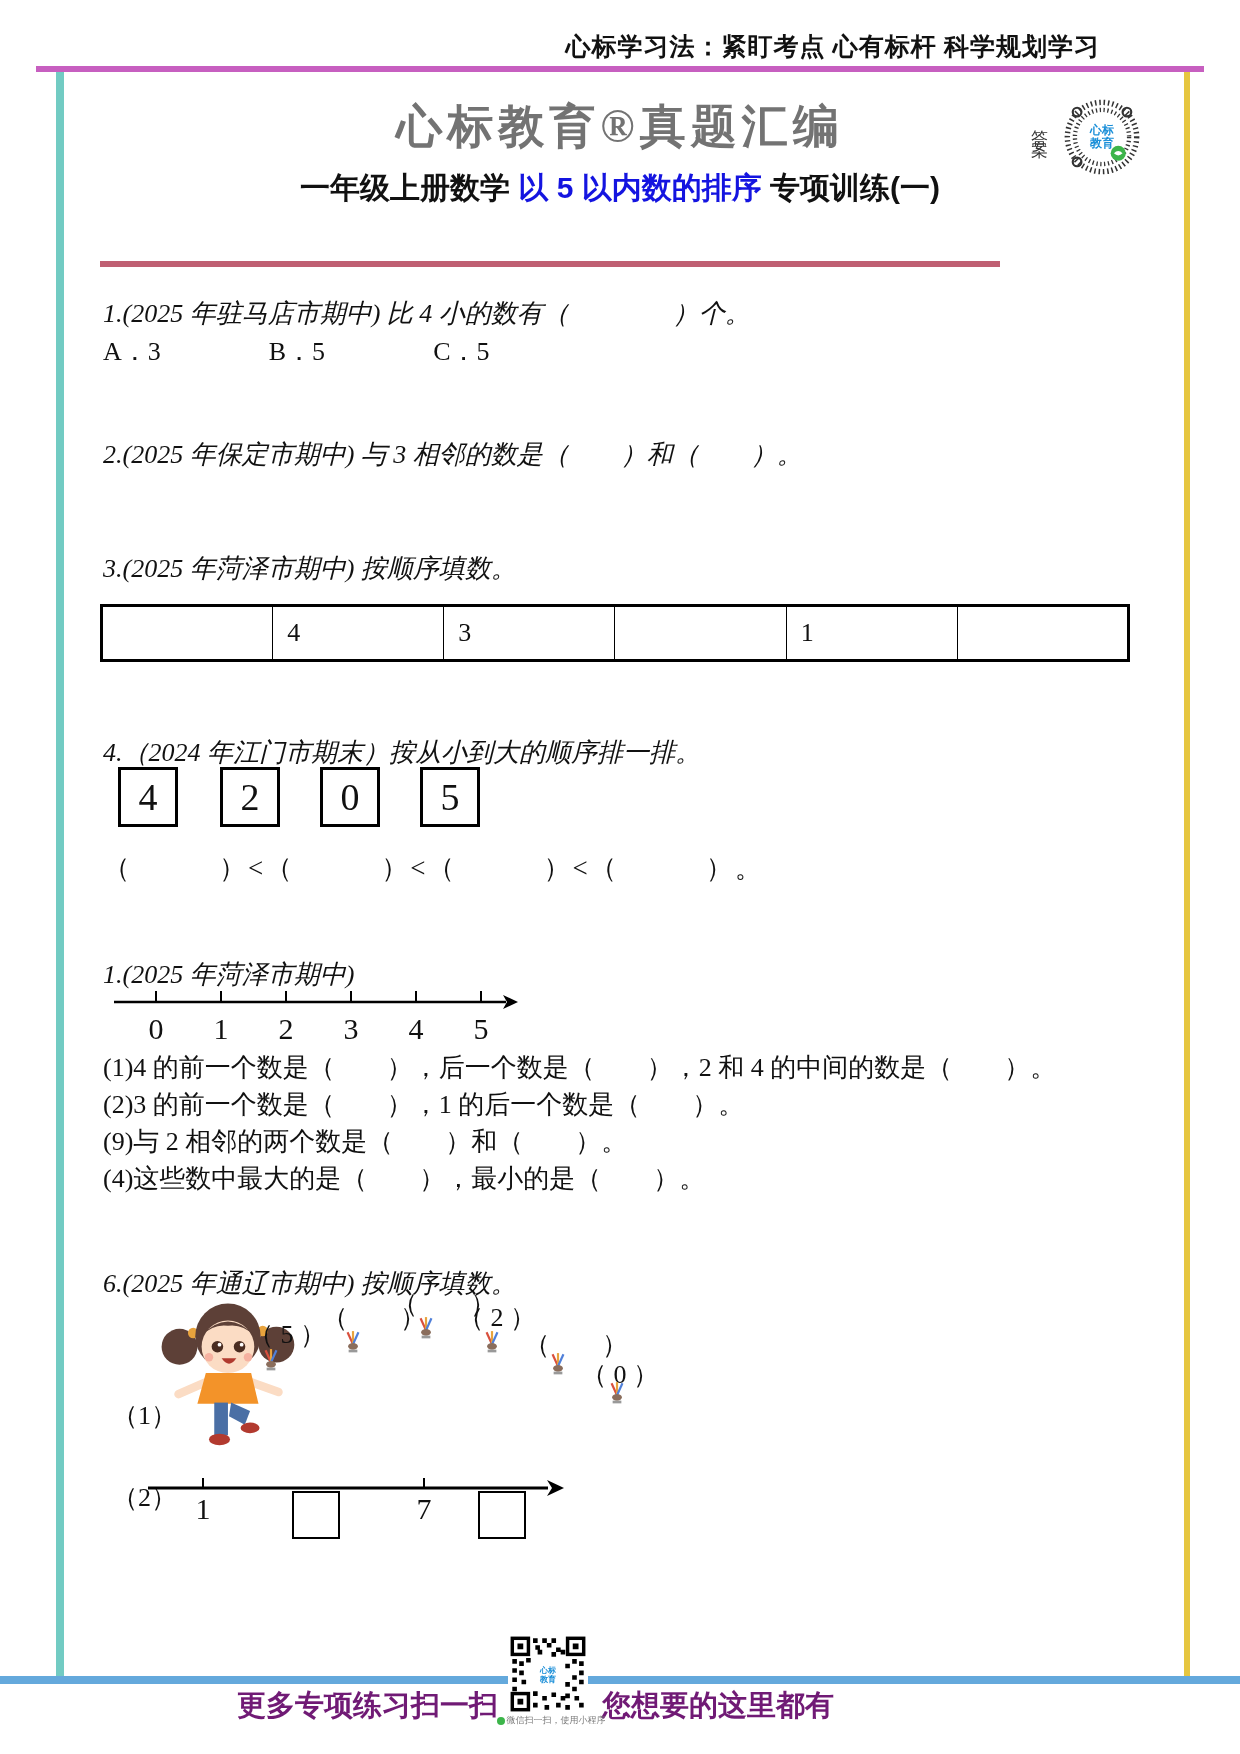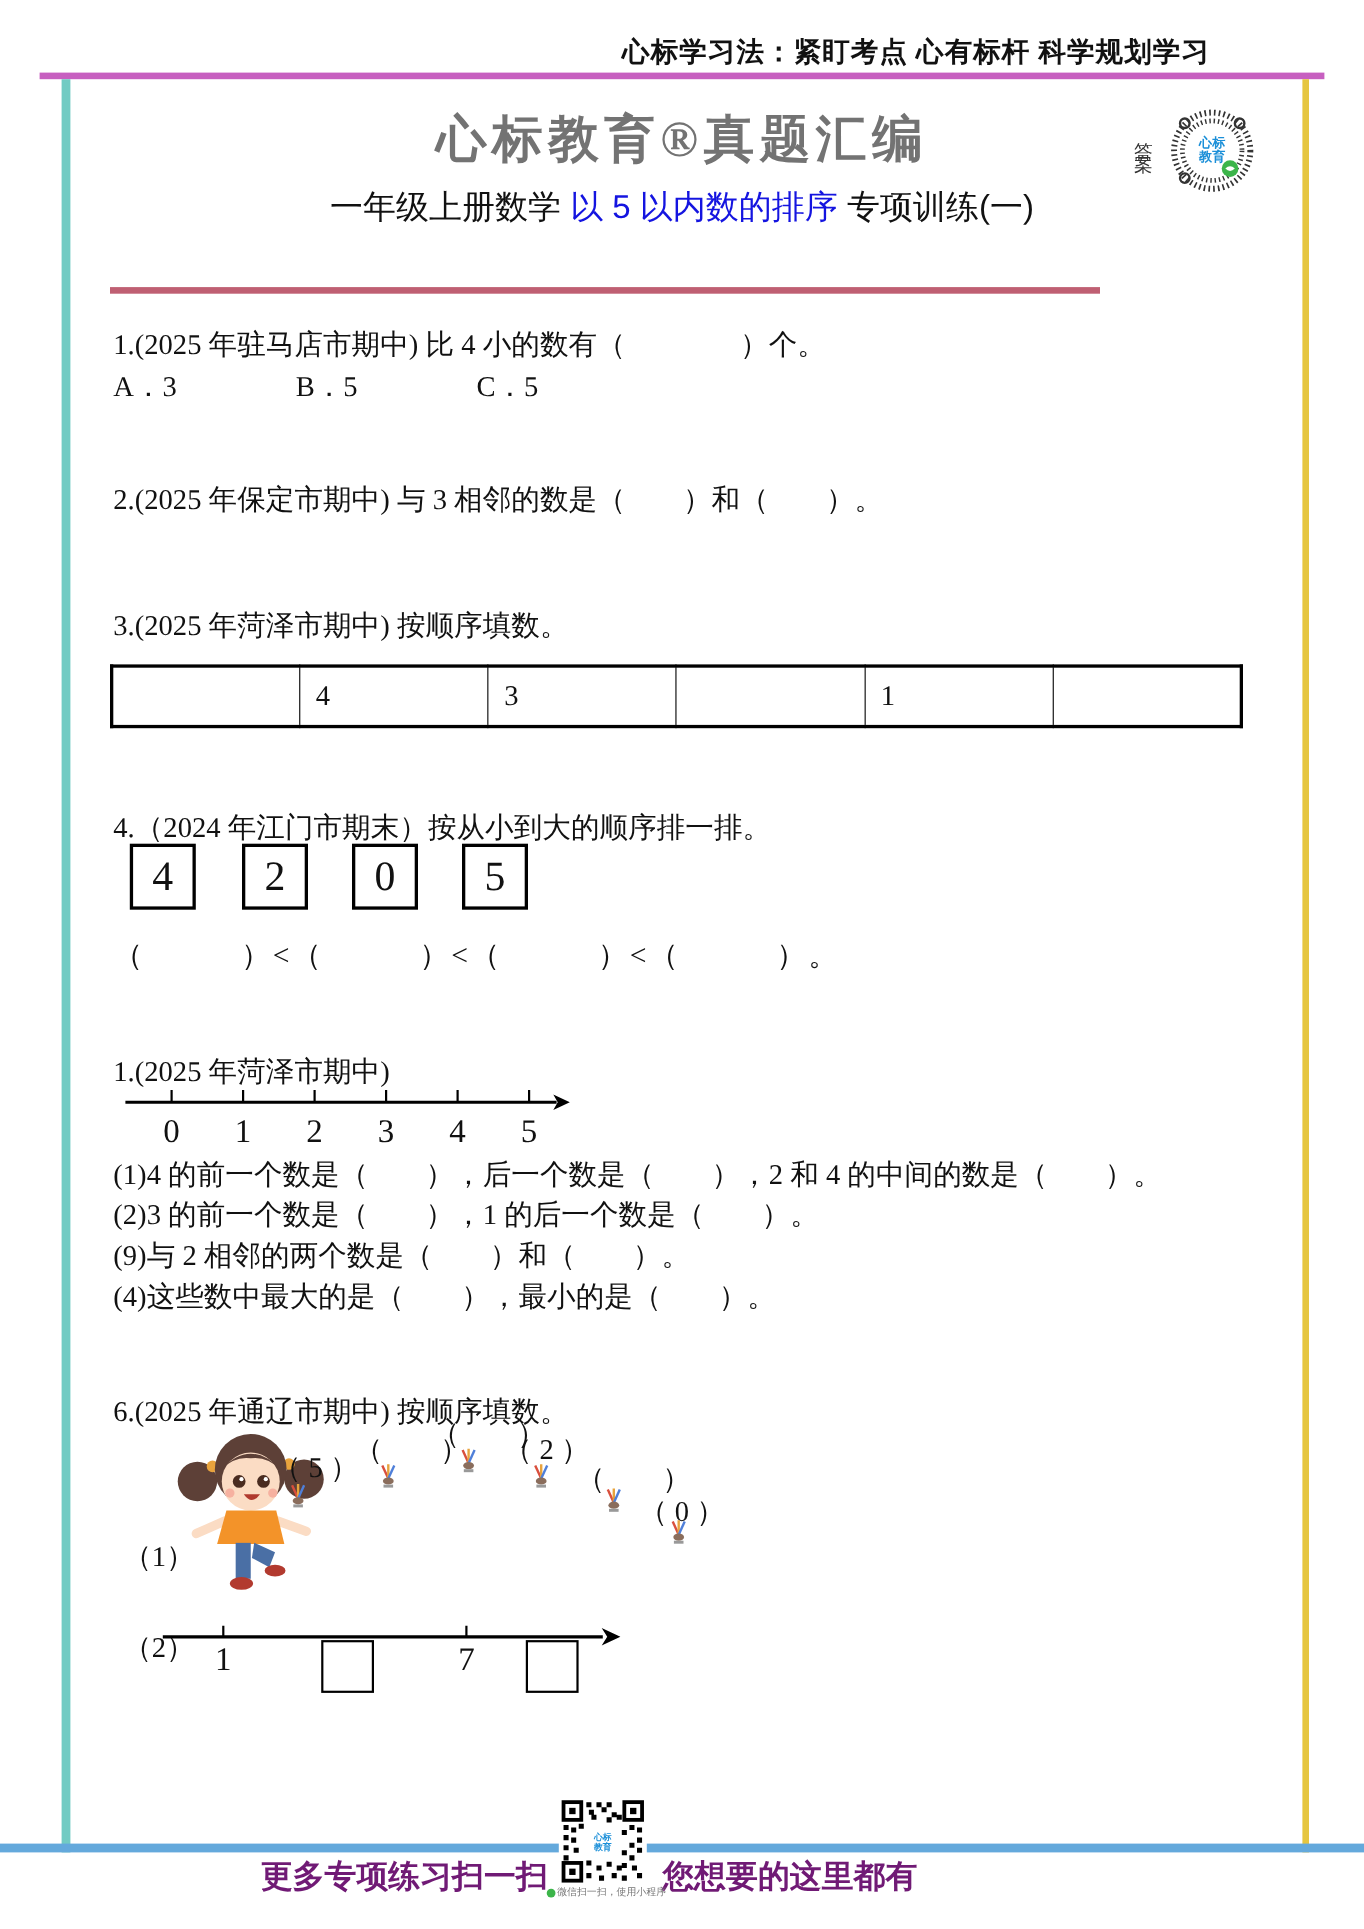--- a/index.html
+++ b/index.html
@@ -26,25 +26,25 @@
   
   .answer-label{position:absolute;left:1028px;top:116px;writing-mode:vertical-rl;
                 font-size:17px;letter-spacing:10px;color:#333;}
   .answer-qr{position:absolute;left:1063px;top:98px;}
 
   
   .title{position:absolute;left:60px;right:60px;top:96px;margin:0;text-align:center;
          font-size:46px;font-weight:bold;letter-spacing:5px;color:#737373;}
   .subtitle{position:absolute;left:60px;right:60px;top:168px;text-align:center;
             font-family:"Liberation Sans","DejaVu Sans",sans-serif;
-            font-size:30px;font-weight:normal;color:#111;}
+            font-size:30px;font-weight:bold;color:#111;}
   .subtitle .hl{color:#1414e0;}
 
   
-  .qtext{position:absolute;left:103px;font-size:26px;white-space:nowrap;}
+  .qtext{position:absolute;left:103px;font-size:26px;white-space:nowrap;font-style:italic;}
   .options{position:absolute;left:103px;top:334px;font-size:26px;display:flex;gap:108px;}
 
   
   .seq-table{position:absolute;left:100px;top:604px;width:1030px;height:58px;
              border-collapse:collapse;border:3px solid #000;table-layout:fixed;}
   .seq-table td{border:1.6px solid #000;font-size:26px;padding:0 0 0 14px;vertical-align:middle;}
 
   
   .card{position:absolute;top:767px;width:54px;height:54px;border:3.5px solid #000;
         display:flex;align-items:center;justify-content:center;font-size:38px;}

